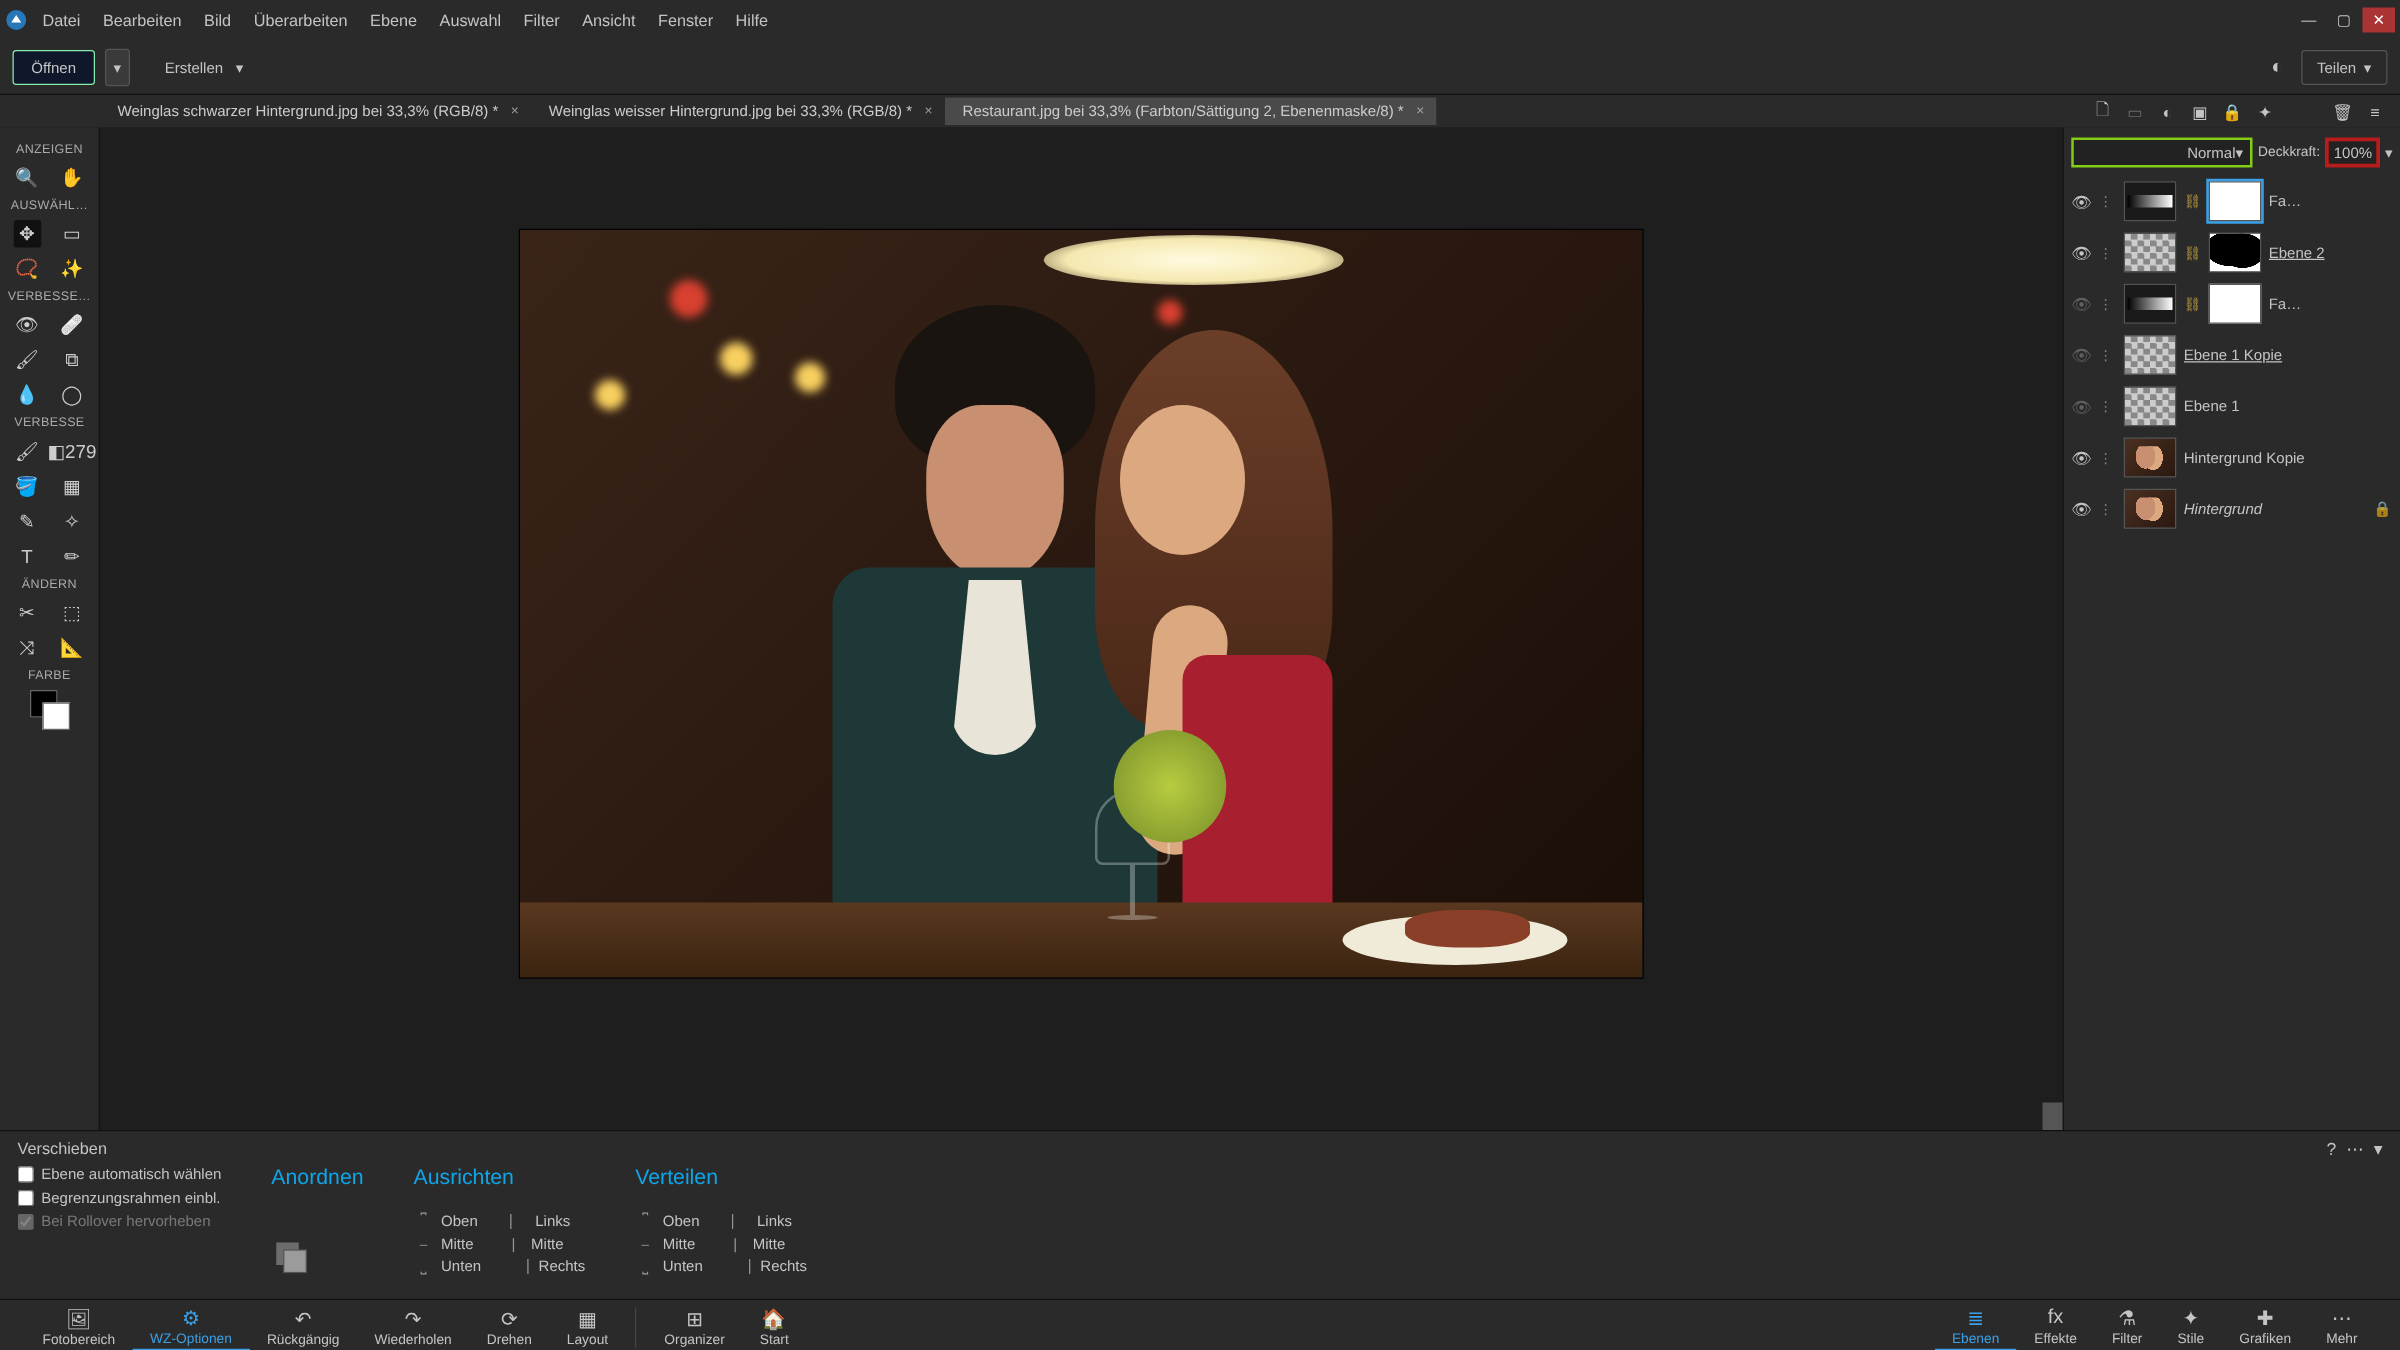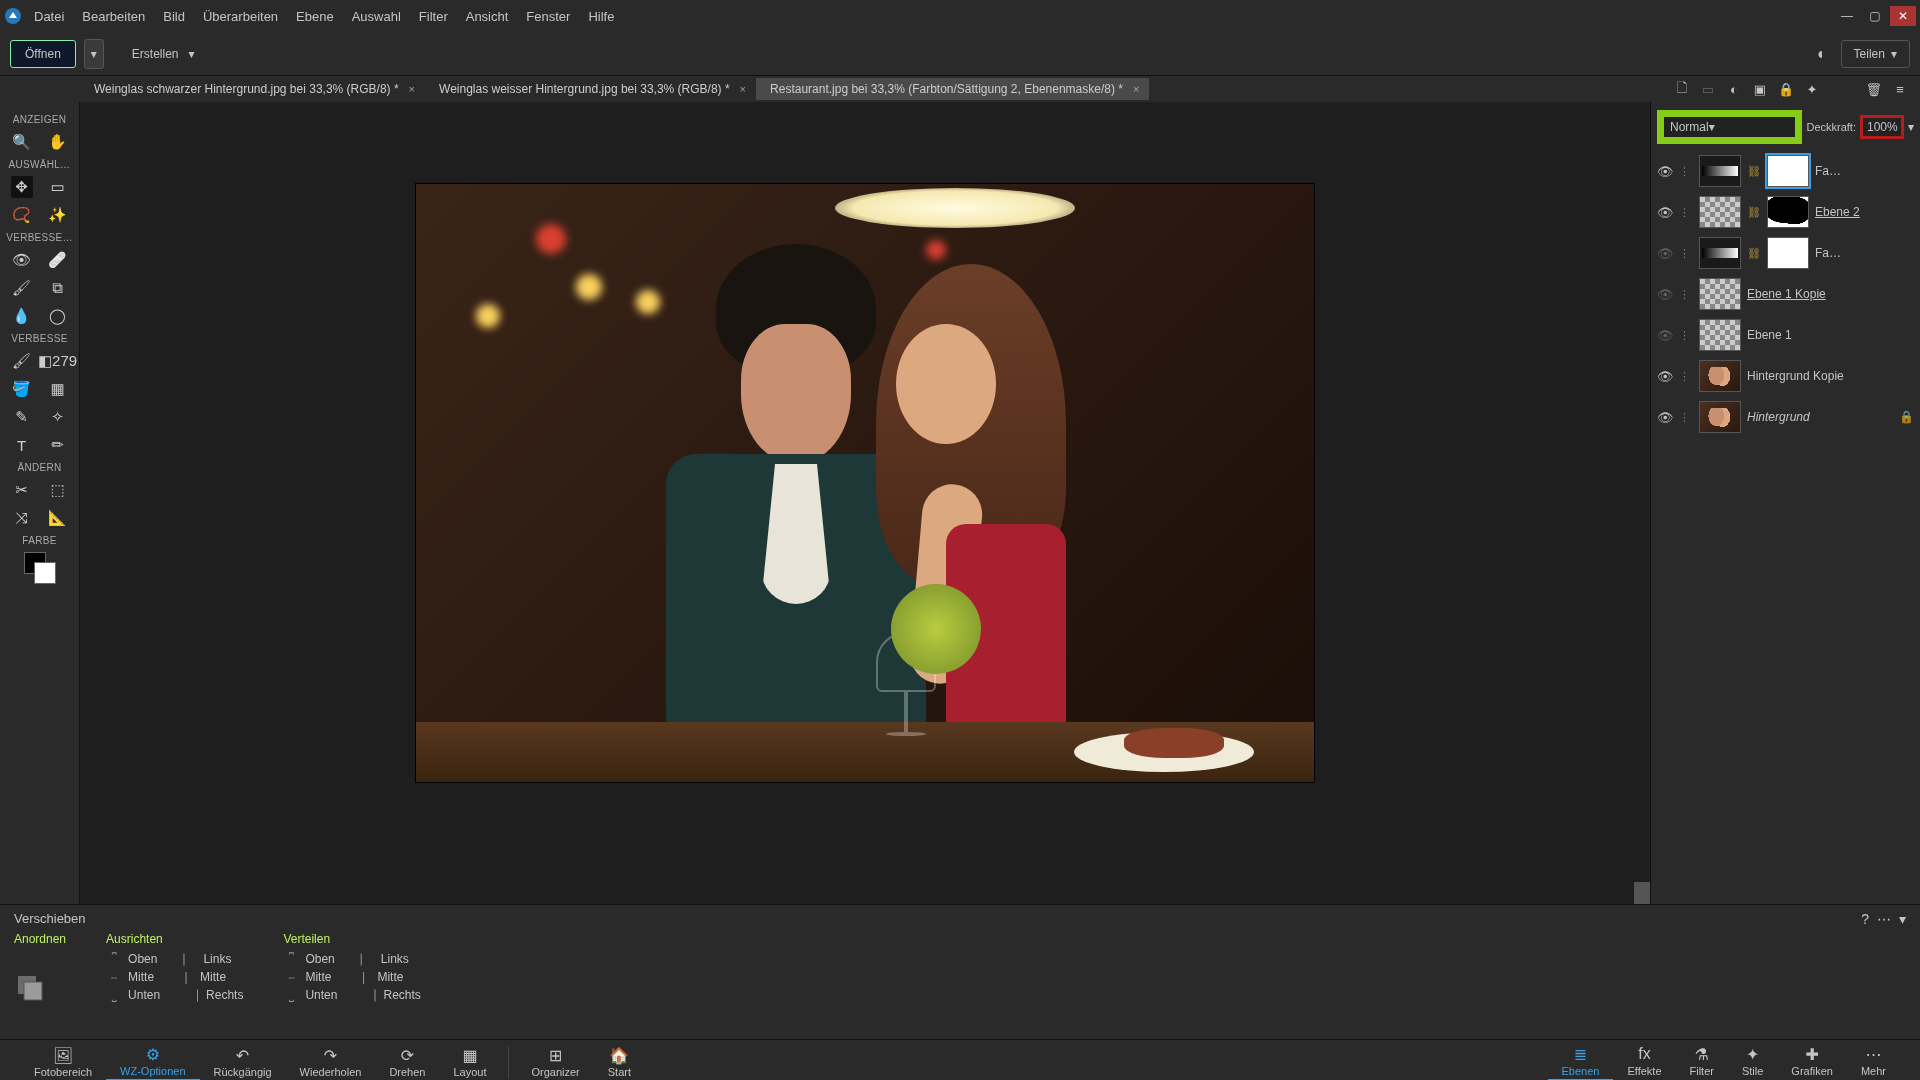--- a/index.html
+++ b/index.html
@@ -75,21 +75,21 @@
 .green-spot { position: absolute; top: 400px; left: 475px; width: 90px; height: 90px; background: radial-gradient(circle, #b8cc40 0%, #8aa030 70%, transparent 100%); border-radius: 50%; }
 .plate { position: absolute; bottom: 10px; right: 60px; width: 180px; height: 40px; background: #f0ead8; border-radius: 50%; }
 .food { position: absolute; bottom: 24px; right: 90px; width: 100px; height: 30px; background: #8a4028; border-radius: 40%; }
 
 .status-bar { position: absolute; bottom: 0; left: 0; right: 16px; height: 22px; background: #3a3a3a; display: flex; align-items: center; padding: 0 10px; gap: 20px; font-size: 12px; }
 .scroll-nub { position: absolute; bottom: 0; right: 0; width: 16px; height: 22px; background: #555; }
 
 
 .right-panel { width: 270px; background: #2a2a2a; border-left: 1px solid #111; padding: 4px 6px; }
 .blend-row { display: flex; align-items: center; gap: 4px; margin: 4px 0 8px; }
-.blend-select { flex: 1; background: #222; border: 7px solid #84cc16; padding: 3px 6px; display: flex; justify-content: flex-start; cursor: pointer; }
+.blend-select { flex: 1; background: #222; border: 2px solid #84cc16; padding: 3px 6px; display: flex; justify-content: flex-end; cursor: pointer; }
 .opacity-label { font-size: 11px; }
 .opacity-val { background: #222; border: 3px solid #b91c1c; padding: 2px 4px; width: 44px; text-align: right; }
 .layer { display: flex; align-items: center; gap: 6px; margin: 3px 0; height: 38px; }
 .layer-eye { width: 16px; text-align: center; font-size: 13px; cursor: pointer; }
 .layer-eye.off { opacity: 0.35; }
 .layer-lock { width: 14px; font-size: 11px; opacity: 0.6; }
 .layer-thumb { width: 42px; height: 32px; background: #1a1a1a; border: 1px solid #555; position: relative; }
 .checker { background: repeating-conic-gradient(#888 0 25%, #ccc 0 50%) 0 0/10px 10px; }
 .grad-thumb::after { content:""; position:absolute; inset:10px 2px; background: linear-gradient(90deg,#000,#fff); }
 .mask-thumb { background: #fff; }
@@ -103,21 +103,21 @@
 .layer-link { font-size: 11px; color: #c0a040; }
 .layer-lockicon { font-size: 12px; opacity: 0.7; }
 
 
 .options { height: 135px; background: #2a2a2a; border-top: 1px solid #111; padding: 6px 14px; position: relative; }
 .opt-title { font-size: 13px; margin-bottom: 6px; }
 .opt-cols { display: flex; gap: 40px; align-items: flex-start; }
 .opt-col { display: flex; flex-direction: column; gap: 5px; }
 .opt-check { display: flex; align-items: center; gap: 6px; font-size: 12px; cursor: pointer; }
 .opt-check input { width: 13px; height: 13px; }
-.opt-header { font-size: 12px; margin-bottom: 1px; color: #bef264; }
+.opt-header { font-size: 17px; margin-bottom: 13px; color: #0ea5e9; }
 .opt-grid { display: flex; flex-direction: column; gap: 4px; }
 .opt-grid-row { display: flex; gap: 24px; }
 .opt-btn { display: flex; align-items: center; gap: 6px; font-size: 12px; cursor: pointer; }
 .opt-icn { width: 16px; height: 14px; display: flex; align-items: center; justify-content: center; font-size: 12px; opacity: 0.7; }
 .arr-icon { width: 32px; height: 32px; margin-top: 20px; opacity: 0.7; }
 .opt-help { position: absolute; top: 6px; right: 14px; display: flex; gap: 8px; font-size: 14px; }
 
 
 .bottombar { height: 45px; background: #2a2a2a; border-top: 1px solid #111; display: flex; align-items: center; padding: 0 20px; }
 .bb-btn { display: flex; flex-direction: column; align-items: center; gap: 2px; padding: 2px 14px; font-size: 11px; cursor: pointer; }
@@ -362,20 +362,34 @@
 
 <div class="options">
   <div class="opt-help">
     <span>?</span>
     <span>⋯</span>
     <span>▾</span>
   </div>
   <div class="opt-title">Verschieben</div>
   <div class="opt-cols">
     <div class="opt-col">
+      <label class="opt-check">
+          <input type="checkbox" style="">
+          <span>Ebene automatisch wählen</span>
+        </label>
+      <label class="opt-check">
+          <input type="checkbox" style="">
+          <span>Begrenzungsrahmen einbl.</span>
+        </label>
+      <label class="opt-check" style="opacity:0.5;">
+          <input type="checkbox" checked="" disabled="" style="">
+          <span>Bei Rollover hervorheben</span>
+        </label>
+    </div>
+    <div class="opt-col">
       <div class="opt-header">Anordnen</div>
       <svg class="arr-icon" viewBox="0 0 32 32">
           <rect x="4" y="4" width="18" height="18" fill="#888"></rect>
           <rect x="10" y="10" width="18" height="18" fill="#ccc" stroke="#666"></rect>
         </svg>
     </div>
     <div class="opt-col">
       <div class="opt-header">Ausrichten</div>
       <div class="opt-grid">
         <div class="opt-grid-row">

